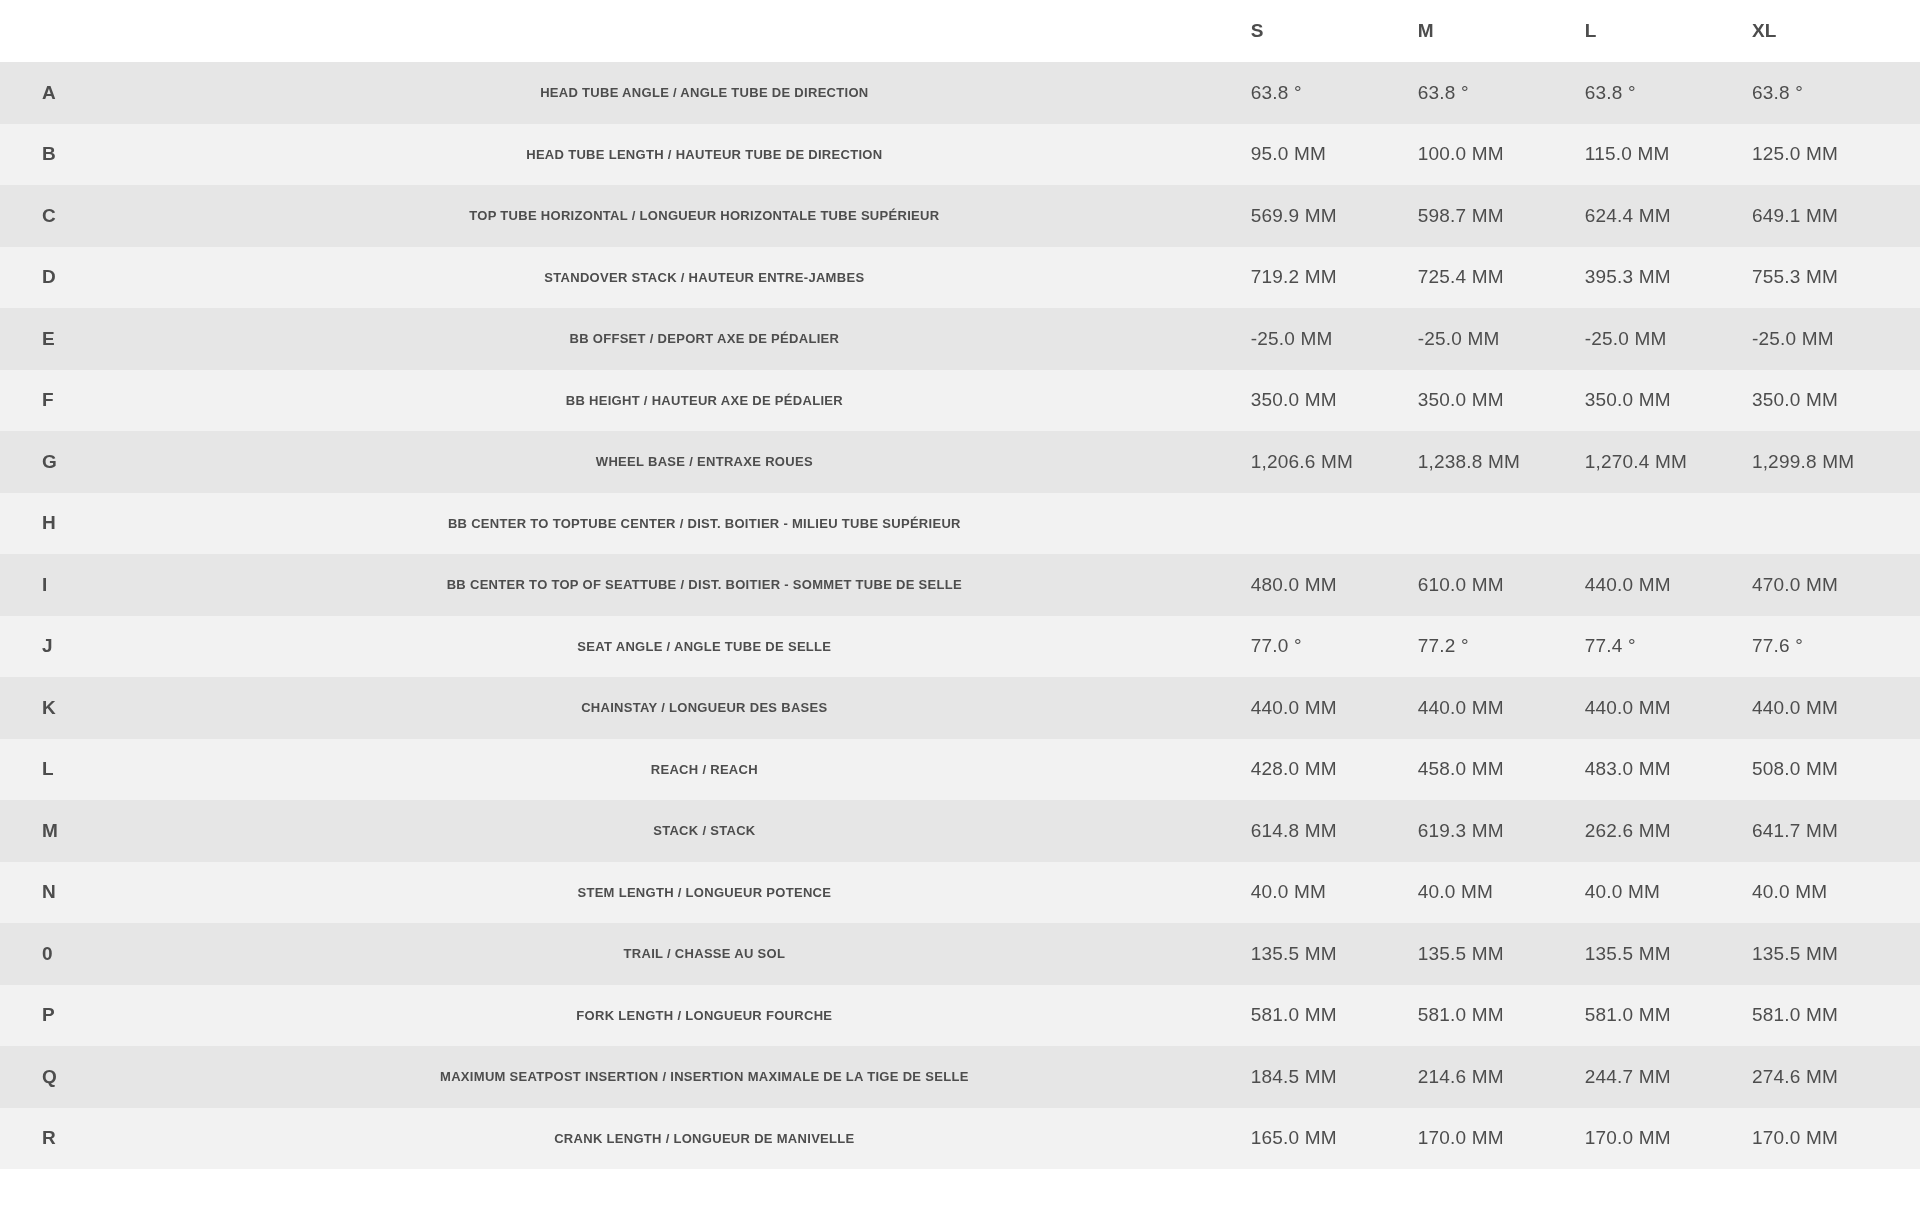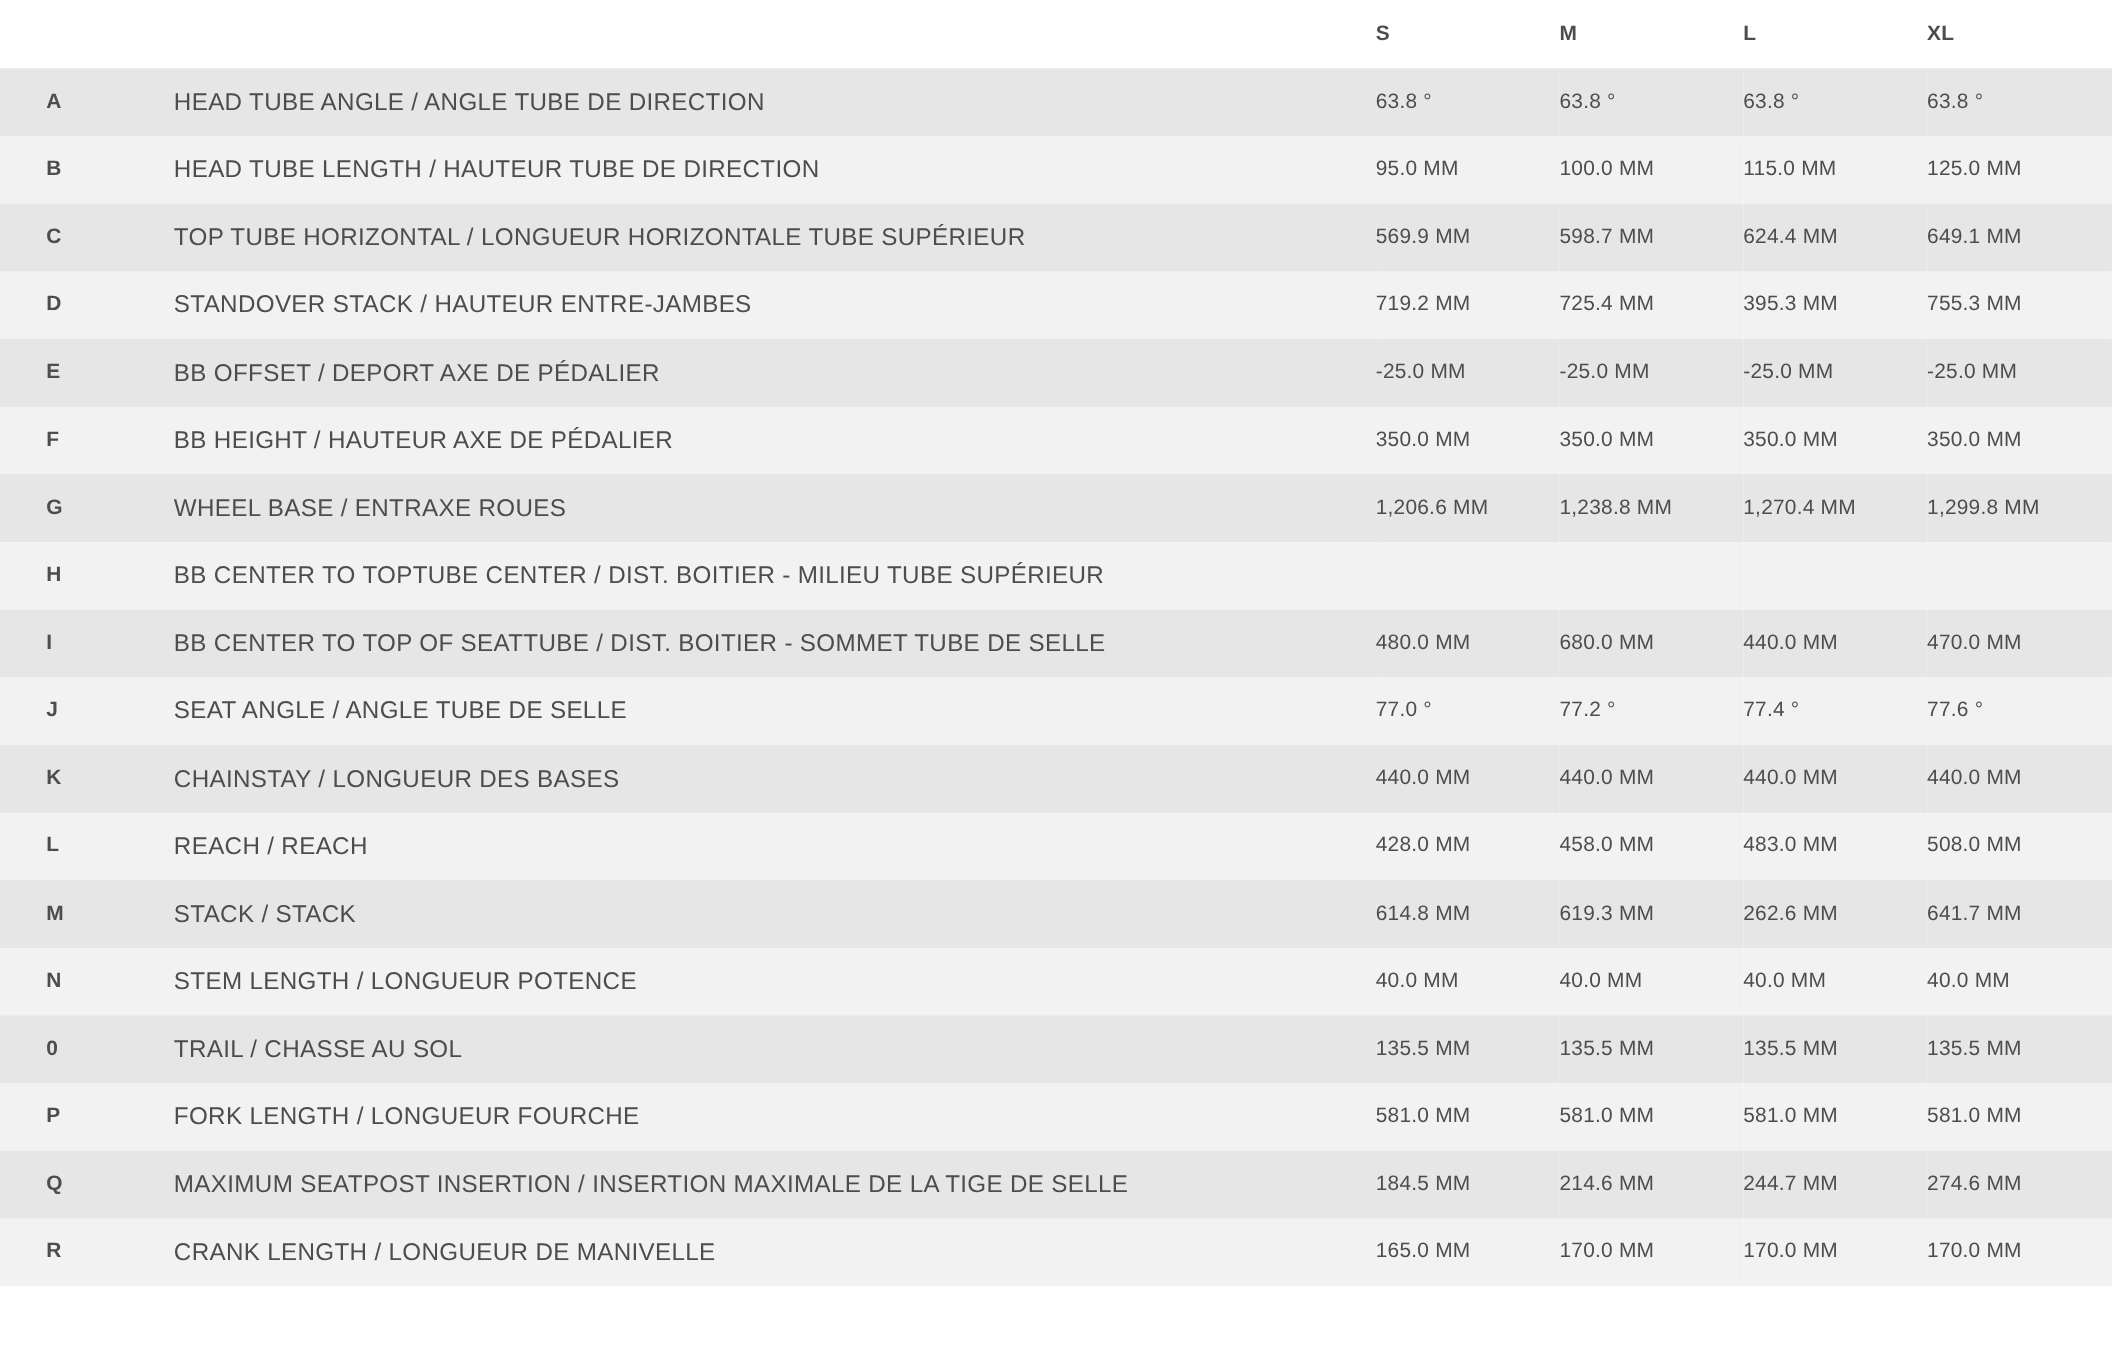--- a/index.html
+++ b/index.html
@@ -46,26 +46,27 @@
     color: #4d4d4d;
   }
   td.letter {
     font-size: 19px;
     font-weight: bold;
     padding-left: 42px;
     letter-spacing: 0.3px;
     color: #4d4d4d;
   }
   td.name {
-    font-size: 22px;
-    font-weight: normal;
+    font-size: 13px;
+    font-weight: bold;
     letter-spacing: 0.3px;
     padding-left: 58px;
     color: #4d4d4d;
     white-space: nowrap;
+    text-align: center;
   }
   td.val {
     font-size: 19px;
     font-weight: normal;
     color: #4d4d4d;
     letter-spacing: 0.2px;
     white-space: nowrap;
   }
   thead th.h-size {
     padding-left: 0;
@@ -168,21 +169,21 @@
       <td class="val"></td>
       <td class="val"></td>
       <td class="val"></td>
       <td class="val"></td>
       <td></td>
     </tr>
     <tr class="odd">
       <td class="letter">I</td>
       <td class="name">BB CENTER TO TOP OF SEATTUBE / DIST. BOITIER - SOMMET TUBE DE SELLE</td>
       <td class="val">480.0 MM</td>
-      <td class="val">680.0 MM</td>
+      <td class="val">610.0 MM</td>
       <td class="val">440.0 MM</td>
       <td class="val">470.0 MM</td>
       <td></td>
     </tr>
     <tr class="even">
       <td class="letter">J</td>
       <td class="name">SEAT ANGLE / ANGLE TUBE DE SELLE</td>
       <td class="val">77.0 °</td>
       <td class="val">77.2 °</td>
       <td class="val">77.4 °</td>

